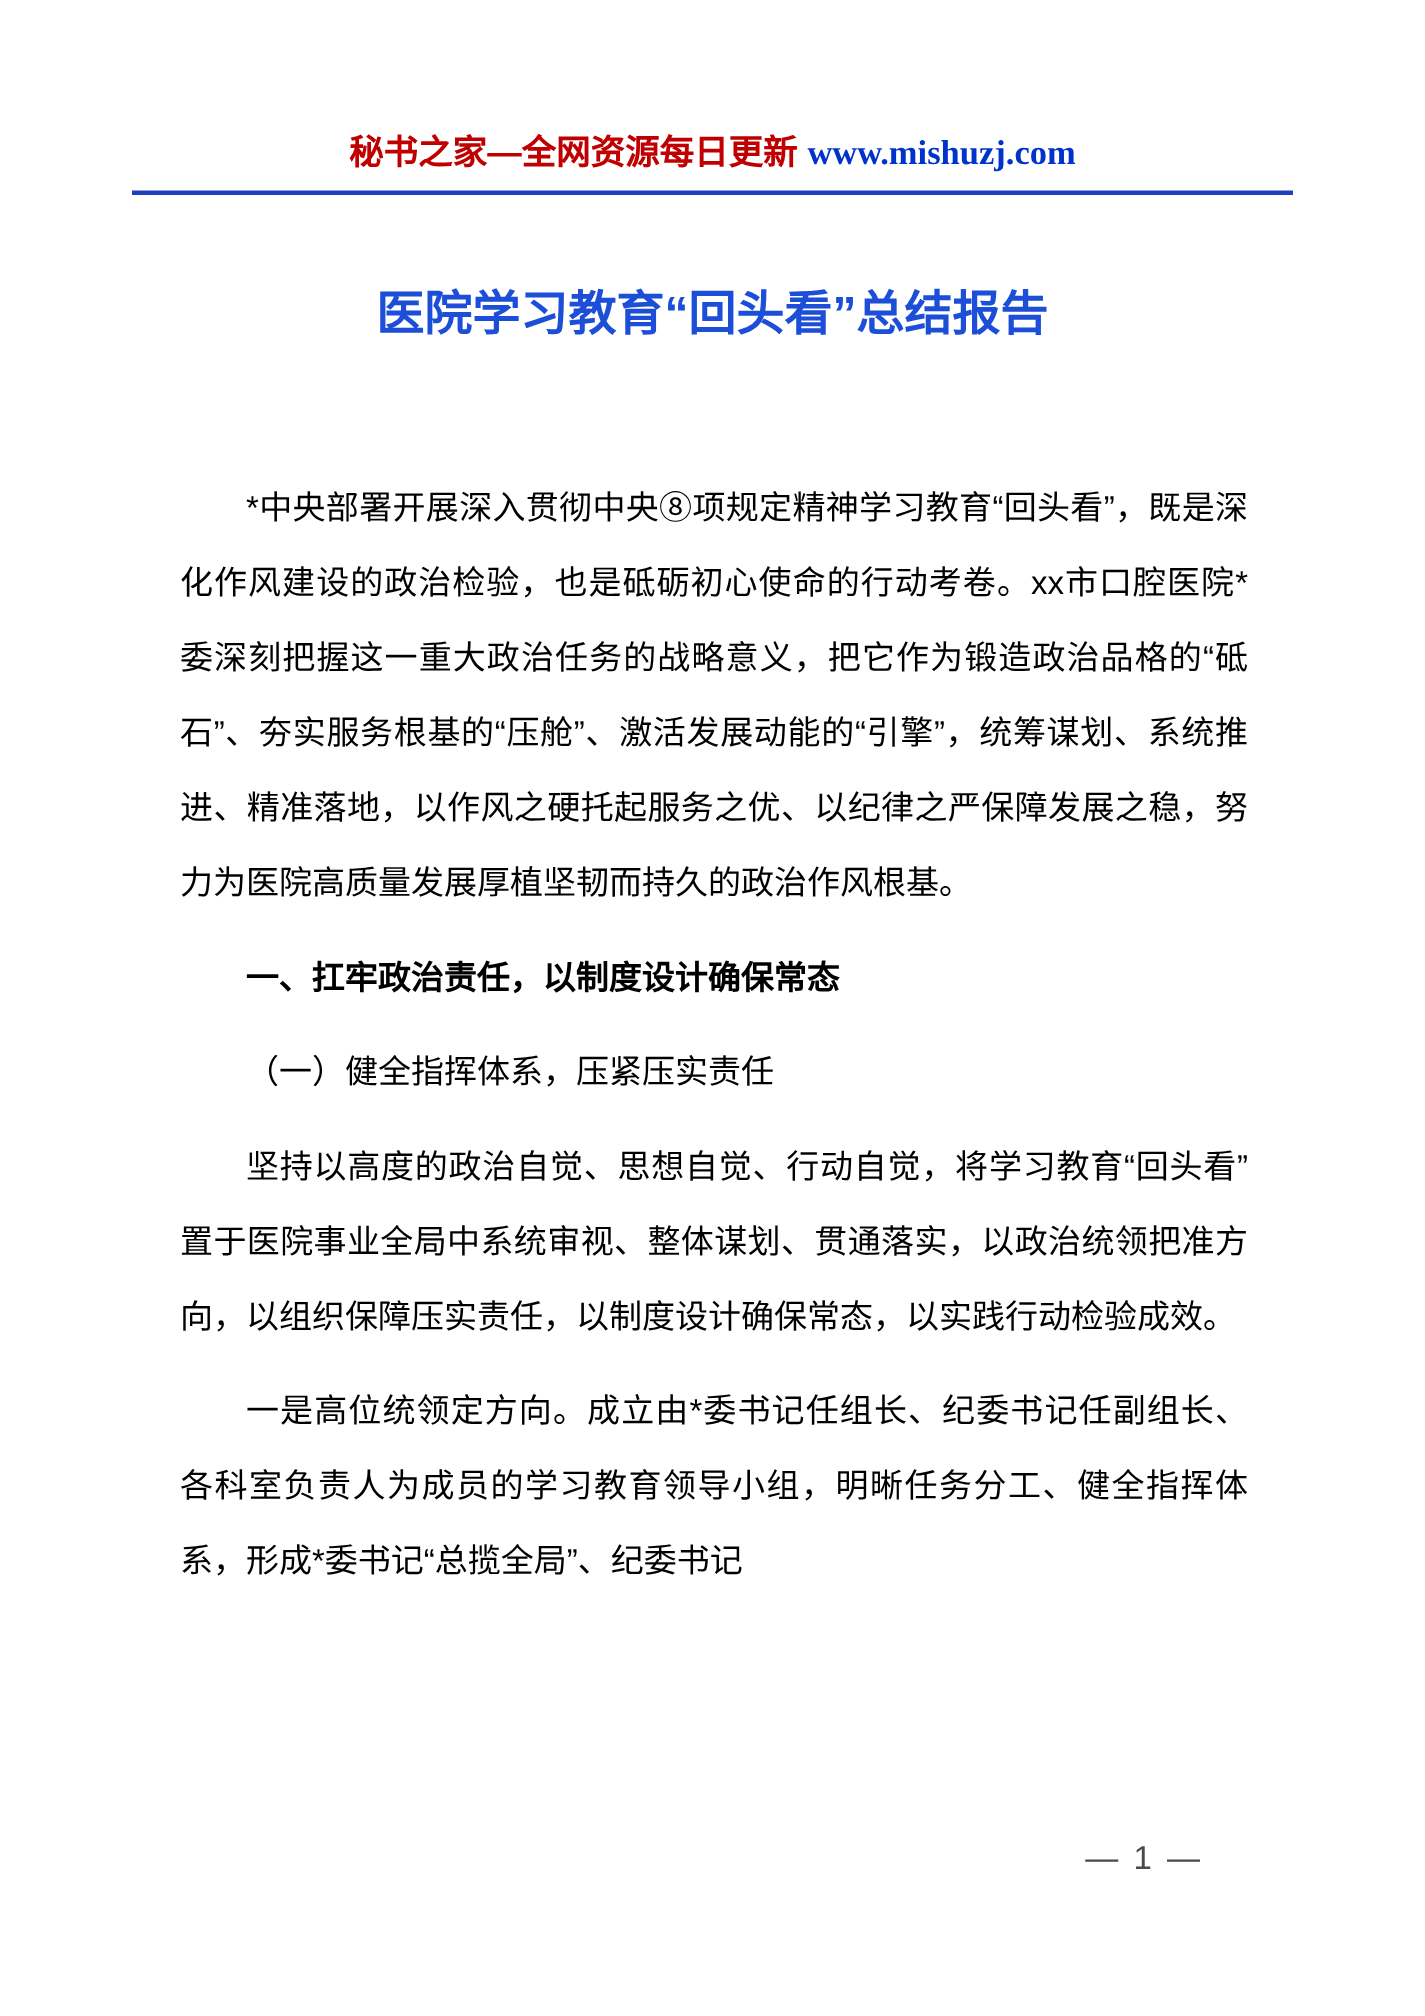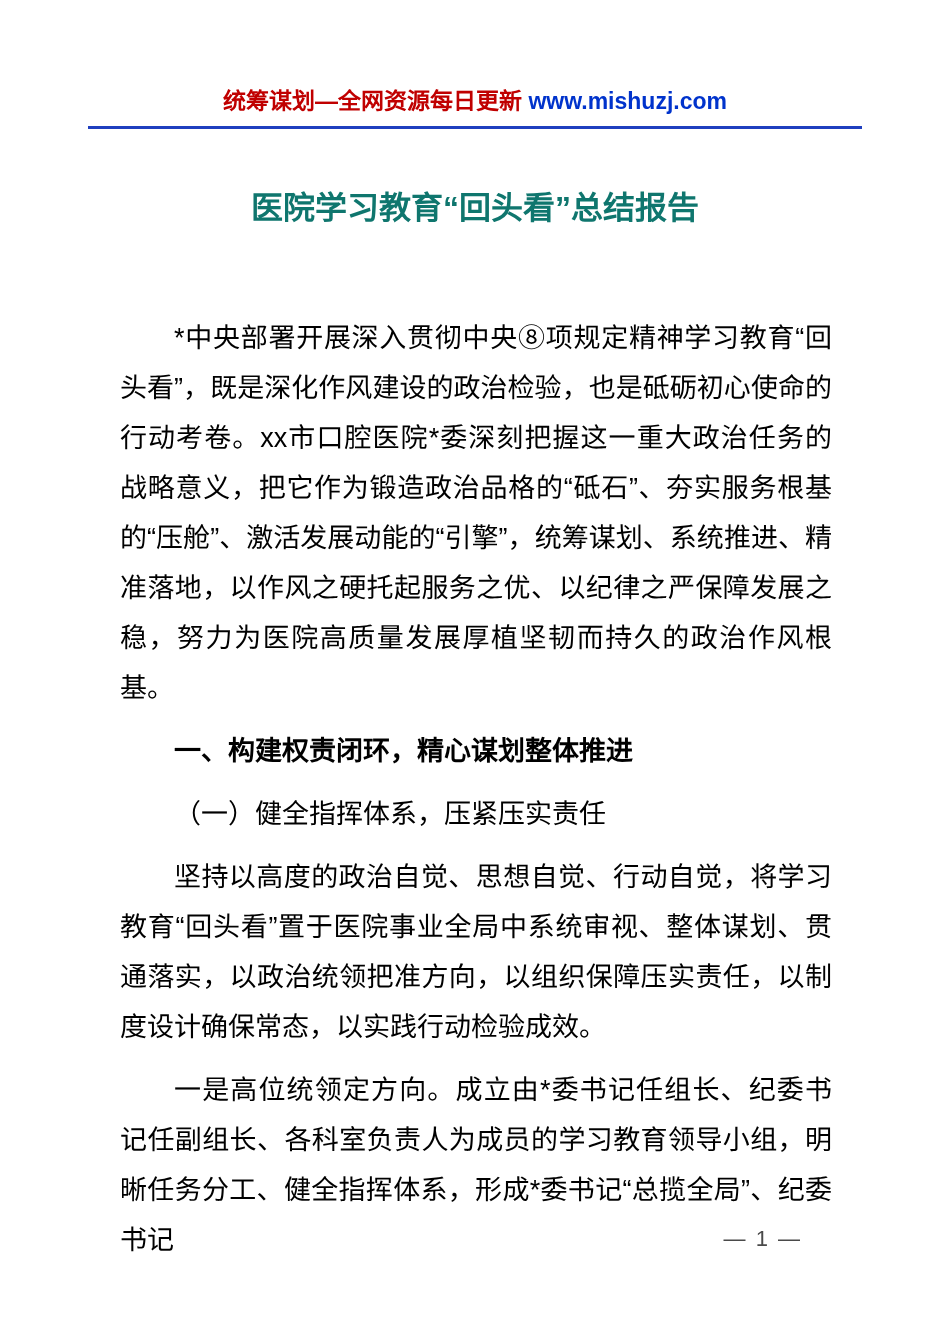--- a/index.html
+++ b/index.html
@@ -22,37 +22,37 @@
   .site-header {
     padding-top: 88px;
     text-align: center;
     font-size: 23px;
     line-height: 26px;
     font-weight: 700;
     white-space: nowrap;
   }
   .site-header .brand   { color: var(--brand, #c00000); }
   .site-header .tagline { color: var(--brand, #c00000); margin-top: 48px; }
-  .site-header .url     { color: var(--url, #0033cc); text-decoration: none; cursor: pointer; }
+  .site-header .url     { color: var(--url, #0033cc); text-decoration: none; cursor: pointer; font-family: Liberation Serif, serif; }
   .rule {
     height: 0;
     border-top: 3px solid var(--rule, #1f3fbf);
     margin: 12px 88px 0 88px;
   }
   .title {
     margin: 56px 0 0 0;
     text-align: center;
     font-size: 32px;
     line-height: 46px;
     font-weight: 700;
-    color: #0f766e;
+    color: #1d4ed8;
   }
   .content {
     margin: 82px 118px 0 120px;
-    font-size: 27px;
+    font-size: 22px;
     line-height: 50px;
     color: #000000;
     text-align: justify;
   }
   .content p {
     margin: 0 0 13px 0;
     text-indent: 2em;
   }
   .content p.heading {
     font-weight: 700;
@@ -69,30 +69,30 @@
     color: #4a4a4a;
     letter-spacing: 2px;
   }
 </style>
 </head>
 <body>
 
 <div class="page">
 
   <div class="site-header">
-    <span class="brand">统筹谋划</span><span class="tagline">—全网资源每日更新 </span><a class="url">www.mishuzj.com</a>
+    <span class="brand">秘书之家</span><span class="tagline">—全网资源每日更新 </span><a class="url">www.mishuzj.com</a>
   </div>
 
   <div class="rule"></div>
 
   <h1 class="title">医院学习教育“回头看”总结报告</h1>
 
   <div class="content">
     <p>*中央部署开展深入贯彻中央⑧项规定精神学习教育“回头看”，既是深化作风建设的政治检验，也是砥砺初心使命的行动考卷。xx市口腔医院*委深刻把握这一重大政治任务的战略意义，把它作为锻造政治品格的“砥石”、夯实服务根基的“压舱”、激活发展动能的“引擎”，统筹谋划、系统推进、精准落地，以作风之硬托起服务之优、以纪律之严保障发展之稳，努力为医院高质量发展厚植坚韧而持久的政治作风根基。</p>
-    <p class="heading">一、构建权责闭环，精心谋划整体推进</p>
+    <p class="heading">一、扛牢政治责任，以制度设计确保常态</p>
     <p>（一）健全指挥体系，压紧压实责任</p>
     <p>坚持以高度的政治自觉、思想自觉、行动自觉，将学习教育“回头看”置于医院事业全局中系统审视、整体谋划、贯通落实，以政治统领把准方向，以组织保障压实责任，以制度设计确保常态，以实践行动检验成效。</p>
     <p><strong>一是</strong><span>高位统领定方向。成立由*委书记任组长、纪委书记任副组长、各科室负责人为成员的学习教育领导小组，明晰任务分工、健全指挥体系，形成*委书记“总揽全局”、纪委书记</span></p>
   </div>
 
   <div class="page-number">— 1 —</div>
 
 </div>
 
 </body></html>

